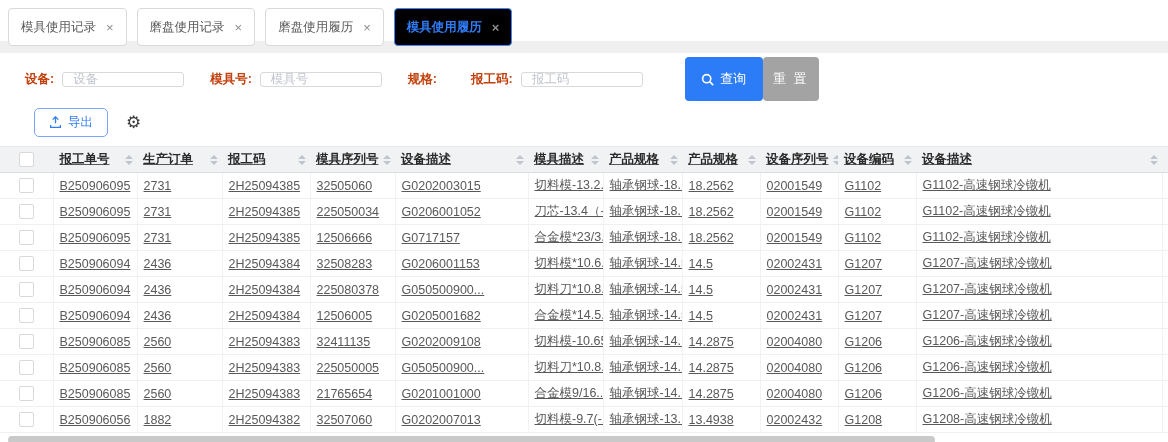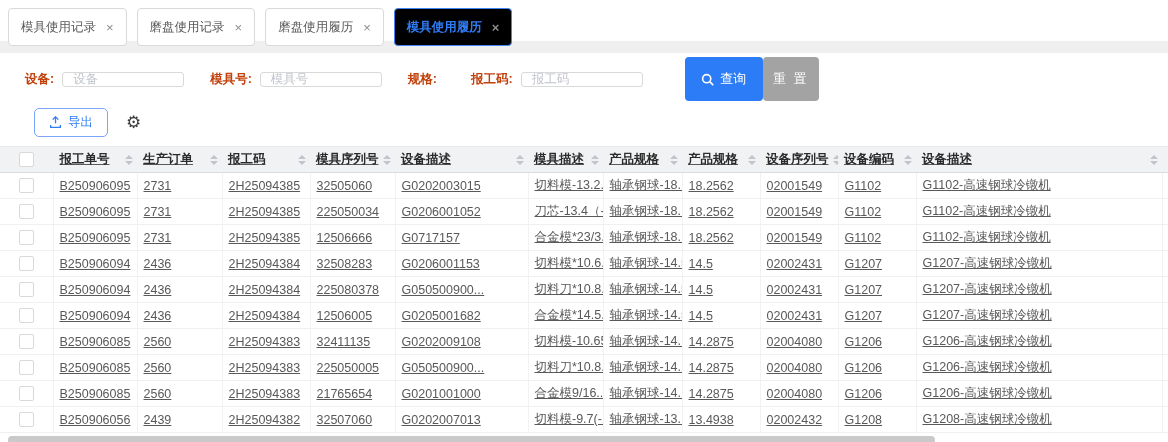--- a/index.html
+++ b/index.html
@@ -387,21 +387,21 @@
           <td>轴承钢球-14....</td>
           <td>14.2875</td>
           <td>02004080</td>
           <td>G1206</td>
           <td>G1206-高速钢球冷镦机</td>
           <td class="sliver"><span class="edge-dash"></span></td>
         </tr>
         <tr>
           <td class="cb-cell"><span class="checkbox"></span></td>
           <td>B250906056</td>
-          <td>2439</td>
+          <td>1882</td>
           <td>2H25094382</td>
           <td>32507060</td>
           <td>G0202007013</td>
           <td>切料模-9.7(-...</td>
           <td>轴承钢球-13....</td>
           <td>13.4938</td>
           <td>02002432</td>
           <td>G1208</td>
           <td>G1208-高速钢球冷镦机</td>
           <td class="sliver"></td>

